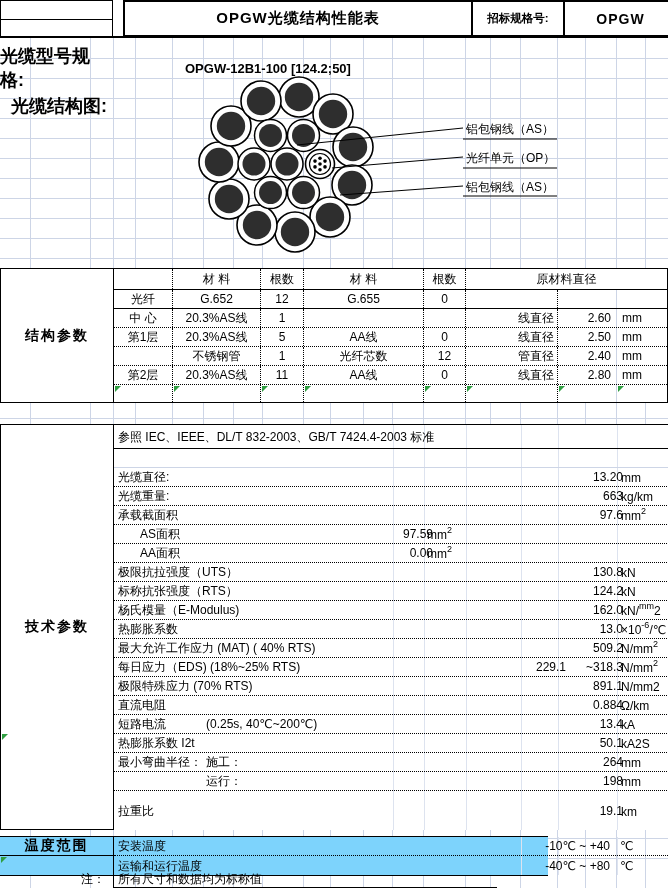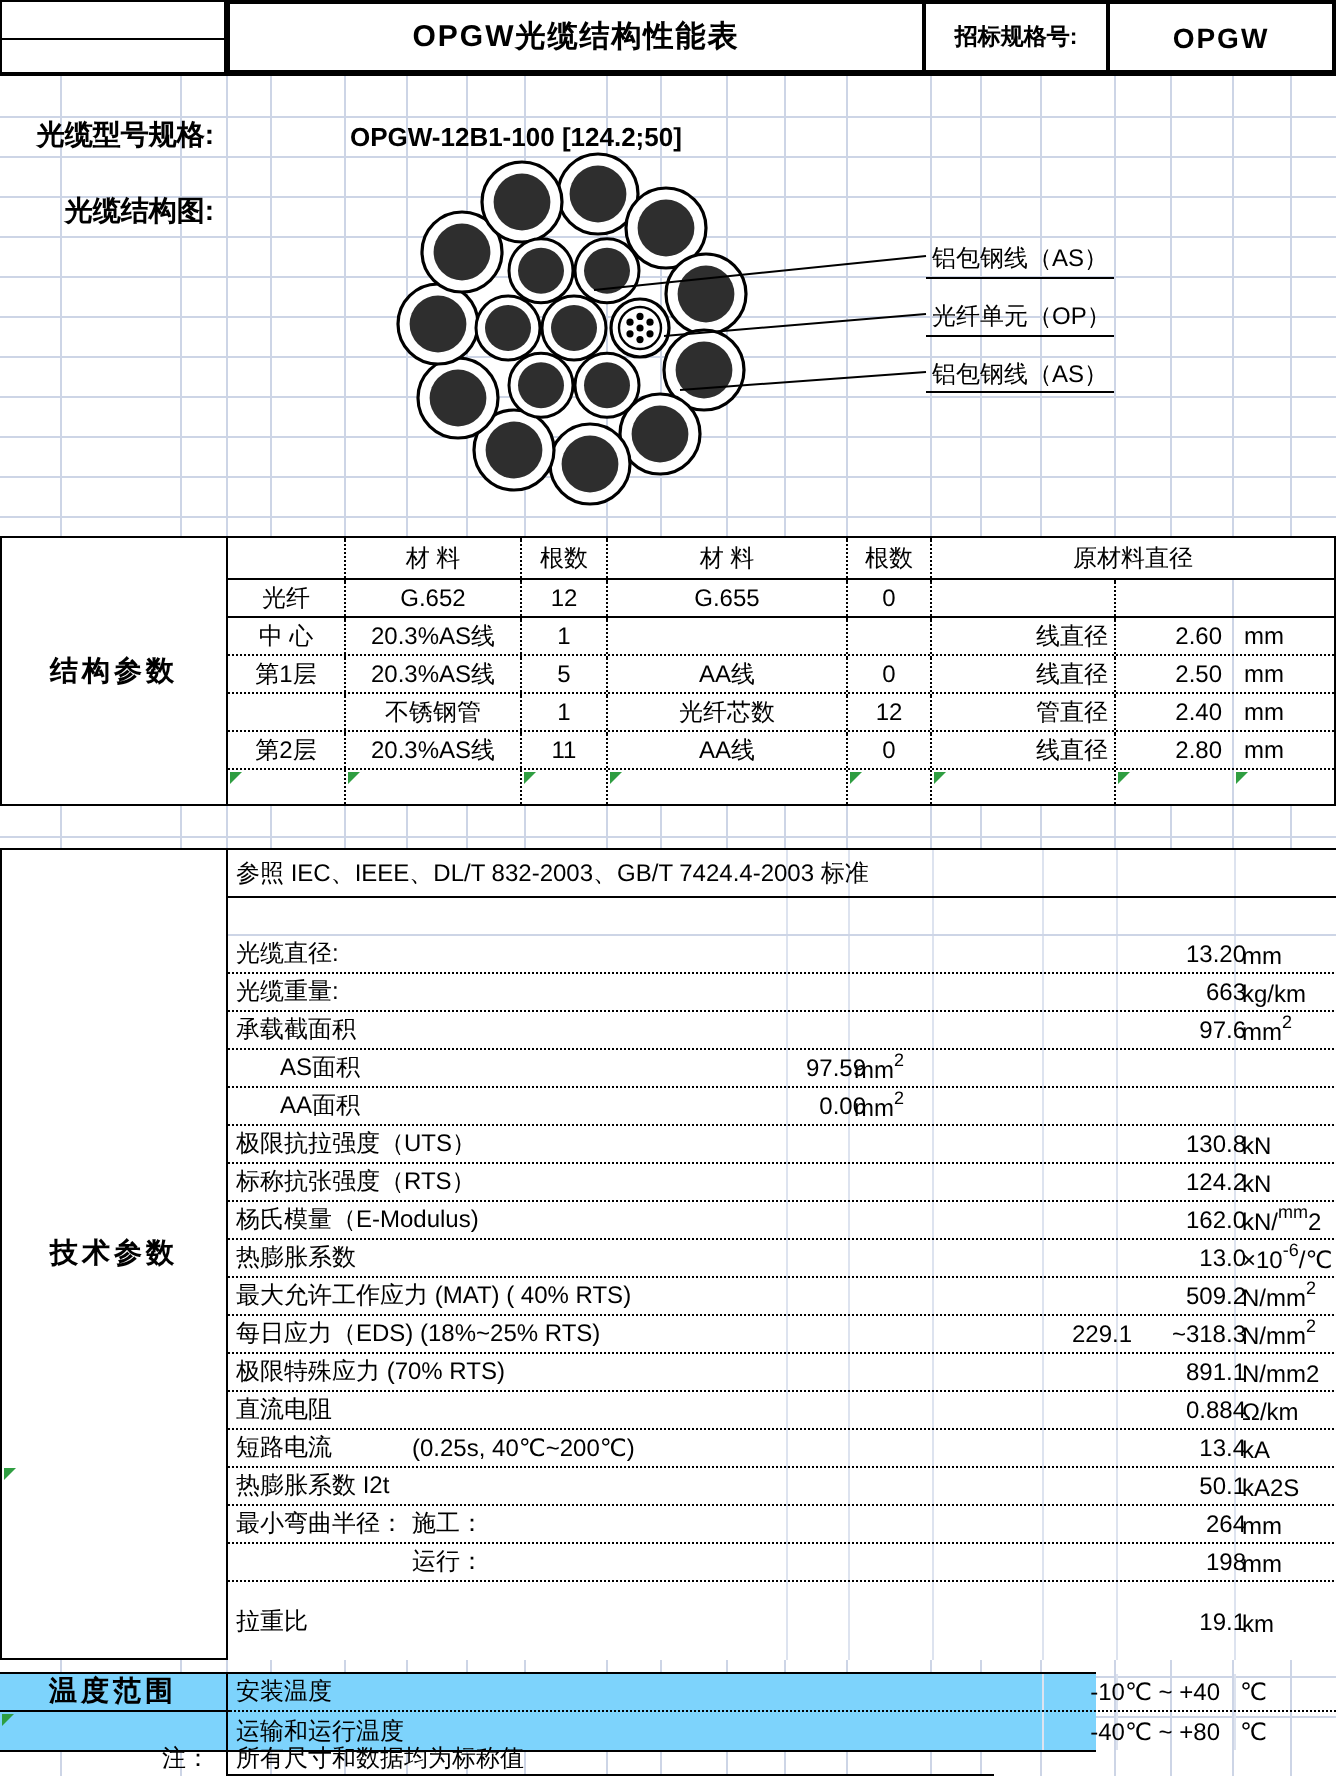--- a/index.html
+++ b/index.html
@@ -1,19 +1,19 @@
 <!DOCTYPE html>
 <html><head>
 <meta charset="utf-8">
 <style>
   html,body{margin:0;padding:0;background:#fff;}
   .page{position:relative;width:668px;height:888px;background:#fff;overflow:hidden;
         font-family:"Liberation Sans","DejaVu Sans",sans-serif;color:#000;font-size:12px;}
   .abs{position:absolute;box-sizing:border-box;}
-  .b{font-weight:bold;}
+  .b{font-weight:bold;margin-left:10px;}
   
   .gv{position:absolute;top:38px;bottom:0;width:1px;background:#cdd5e6;}
   .gh{position:absolute;left:0;right:0;height:1px;background:#cdd5e6;}
   
   .hcell{position:absolute;box-sizing:border-box;background:#fff;display:flex;align-items:center;justify-content:center;}
   .thickline{position:absolute;left:0;top:35.5px;width:668px;height:2.5px;background:#000;}
   
   .sec{position:absolute;left:0;width:114px;background:#fff;border:1.3px solid #000;box-sizing:border-box;
        display:flex;align-items:center;justify-content:center;font-weight:bold;font-size:14px;letter-spacing:2px;}
   
@@ -56,21 +56,21 @@
   .temp-rows{position:absolute;left:114px;top:0;width:554px;height:100%;}
   .temp-row{position:relative;height:50%;box-sizing:border-box;}
   .temp-row.first{border-bottom:1px dotted #000;}
   .temp-row .unit{left:506px;}
   
   .note-label{position:absolute;left:0;top:870px;width:105px;height:18px;display:flex;align-items:center;justify-content:flex-end;}
   .note-text{position:absolute;left:118px;top:870px;height:18px;display:flex;align-items:center;}
   .note-vline{position:absolute;left:113px;top:870px;width:1.3px;height:18px;background:#000;}
   .note-bline{position:absolute;left:113px;top:886.5px;width:384px;height:1px;background:#000;}
   
-  .lab-right{position:absolute;left:0;width:107px;display:flex;align-items:center;justify-content:flex-end;font-weight:bold;font-size:14px;}
+  .lab-right{position:absolute;left:0;width:107px;display:flex;align-items:center;justify-content:flex-end;font-weight:bold;font-size:18px;}
   .callout{position:absolute;left:466px;width:100px;height:17px;display:flex;align-items:center;font-size:12px;white-space:nowrap;}
   svg{position:absolute;left:0;top:0;}
 </style>
 </head>
 <body>
 
 <div class="page">
 
   <div id="gridlayer">
       <div class="gv" style="left: 30px;"></div>

